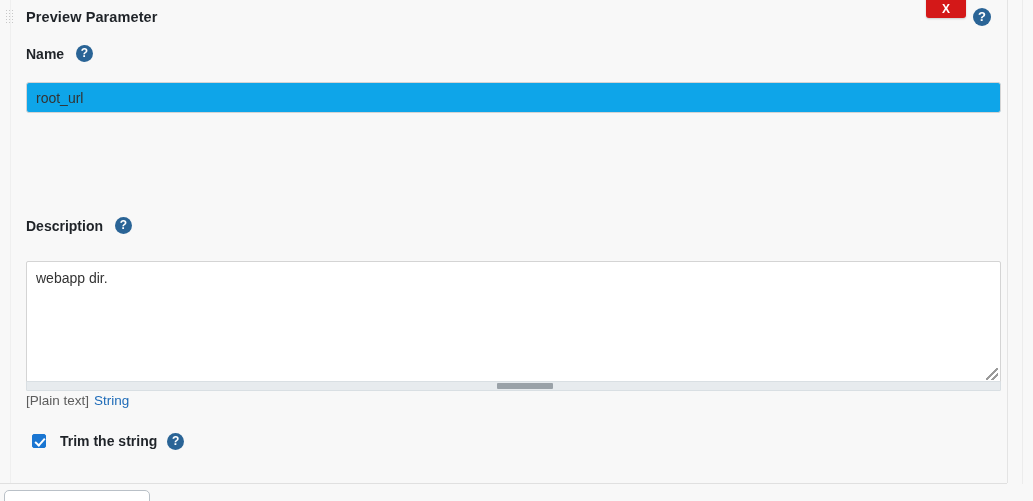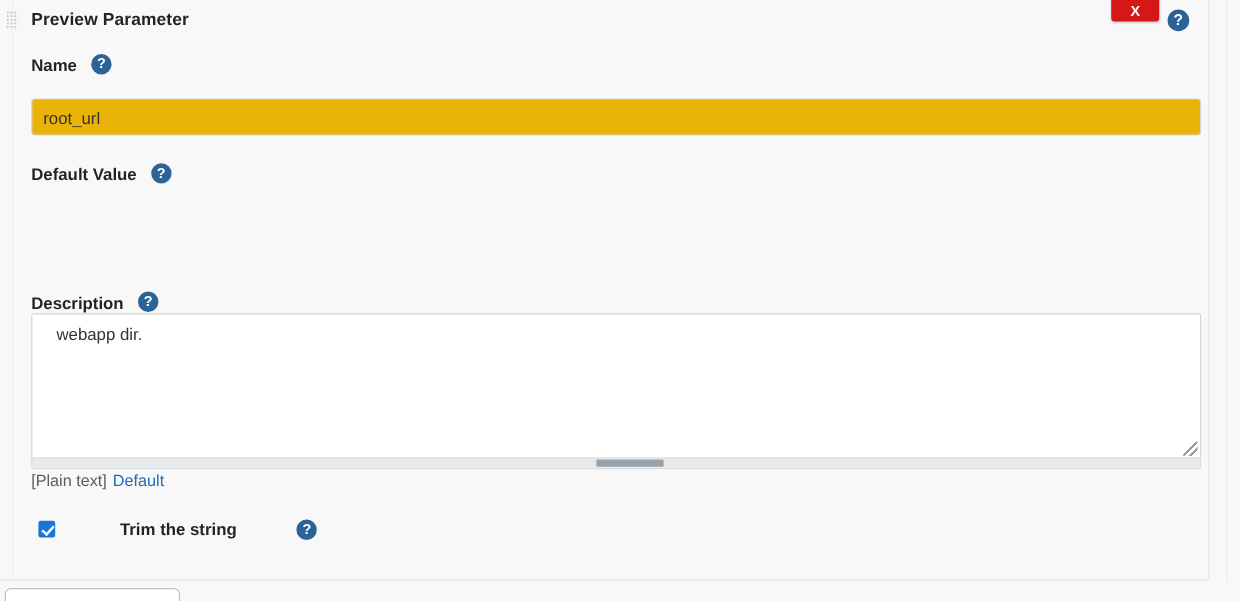--- a/index.html
+++ b/index.html
@@ -163,47 +163,47 @@
 
   .text-input {
     position: absolute;
     left: 26px;
     width: 975px;
     height: 31px;
     box-sizing: border-box;
     padding: 4px 9px;
     border: 1px solid #d4d4d4;
     border-radius: 3px;
-    background: #eab308;
+    background: #0ea5e9;
     font-family: "Liberation Sans", sans-serif;
     font-size: 14px;
     color: #333333;
     outline: none;
   }
 
   #label-name        { top: 45px; }
   #input-name        { top: 82px; }
   #label-default     { top: 136px; }
   #input-default     { top: 173px; }
-  #label-description { top: 243px; }
+  #label-description { top: 217px; }
 
   
   .desc-wrap {
     position: absolute;
     left: 26px;
     top: 261px;
     width: 975px;
     height: 122px;
   }
   .desc-area {
     box-sizing: border-box;
     display: block;
     width: 975px;
     height: 122px;
-    padding: 8px 20px;
+    padding: 8px 9px;
     border: 1px solid #d4d4d4;
     border-radius: 2px;
     background: #ffffff;
     font-family: "Liberation Sans", sans-serif;
     font-size: 14px;
     color: #333333;
     resize: none;
     outline: none;
     overflow: hidden;
   }
@@ -266,21 +266,20 @@
 
   
   .trim-row {
     position: absolute;
     left: 32px;
     top: 430px;
     height: 22px;
     display: flex;
     align-items: center;
     white-space: nowrap;
-    gap: 40px;
   }
   .cbox {
     position: relative;
     width: 14px;
     height: 14px;
     border-radius: 2px;
     background: #1a76d2;
     border: 1px solid #1a76d2;
     box-sizing: border-box;
     cursor: pointer;
@@ -339,41 +338,37 @@
   <button class="delete-btn">X</button>
 
   <span class="help-icon top-right">?</span>
 
   <div class="field-label" id="label-name">
     <span class="lbl-text">Name</span>
     <span class="help-icon">?</span>
   </div>
   <input class="text-input" id="input-name" type="text" value="root_url" style="">
 
-  <div class="field-label" id="label-default">
-    <span class="lbl-text">Default Value</span>
-    <span class="help-icon">?</span>
-  </div>
 
   <div class="field-label" id="label-description">
     <span class="lbl-text">Description</span>
     <span class="help-icon">?</span>
   </div>
 
   <div class="desc-wrap">
     <textarea class="desc-area" style="">webapp dir.</textarea>
     <span class="resize-grip"></span>
   </div>
 
   <div class="h-scrollbar">
     <div class="h-scroll-thumb"></div>
   </div>
 
   <div class="preview-line">
-    <span class="plain-text-tag">[Plain text]</span><a class="preview-link">Default</a>
+    <span class="plain-text-tag">[Plain text]</span><a class="preview-link">String</a>
   </div>
 
   <div class="trim-row">
     <span class="cbox"></span>
     <span class="trim-label">Trim the string</span>
     <span class="help-icon">?</span>
   </div>
 
   <div class="bottom-divider"></div>
   <div class="bottom-area"></div>

